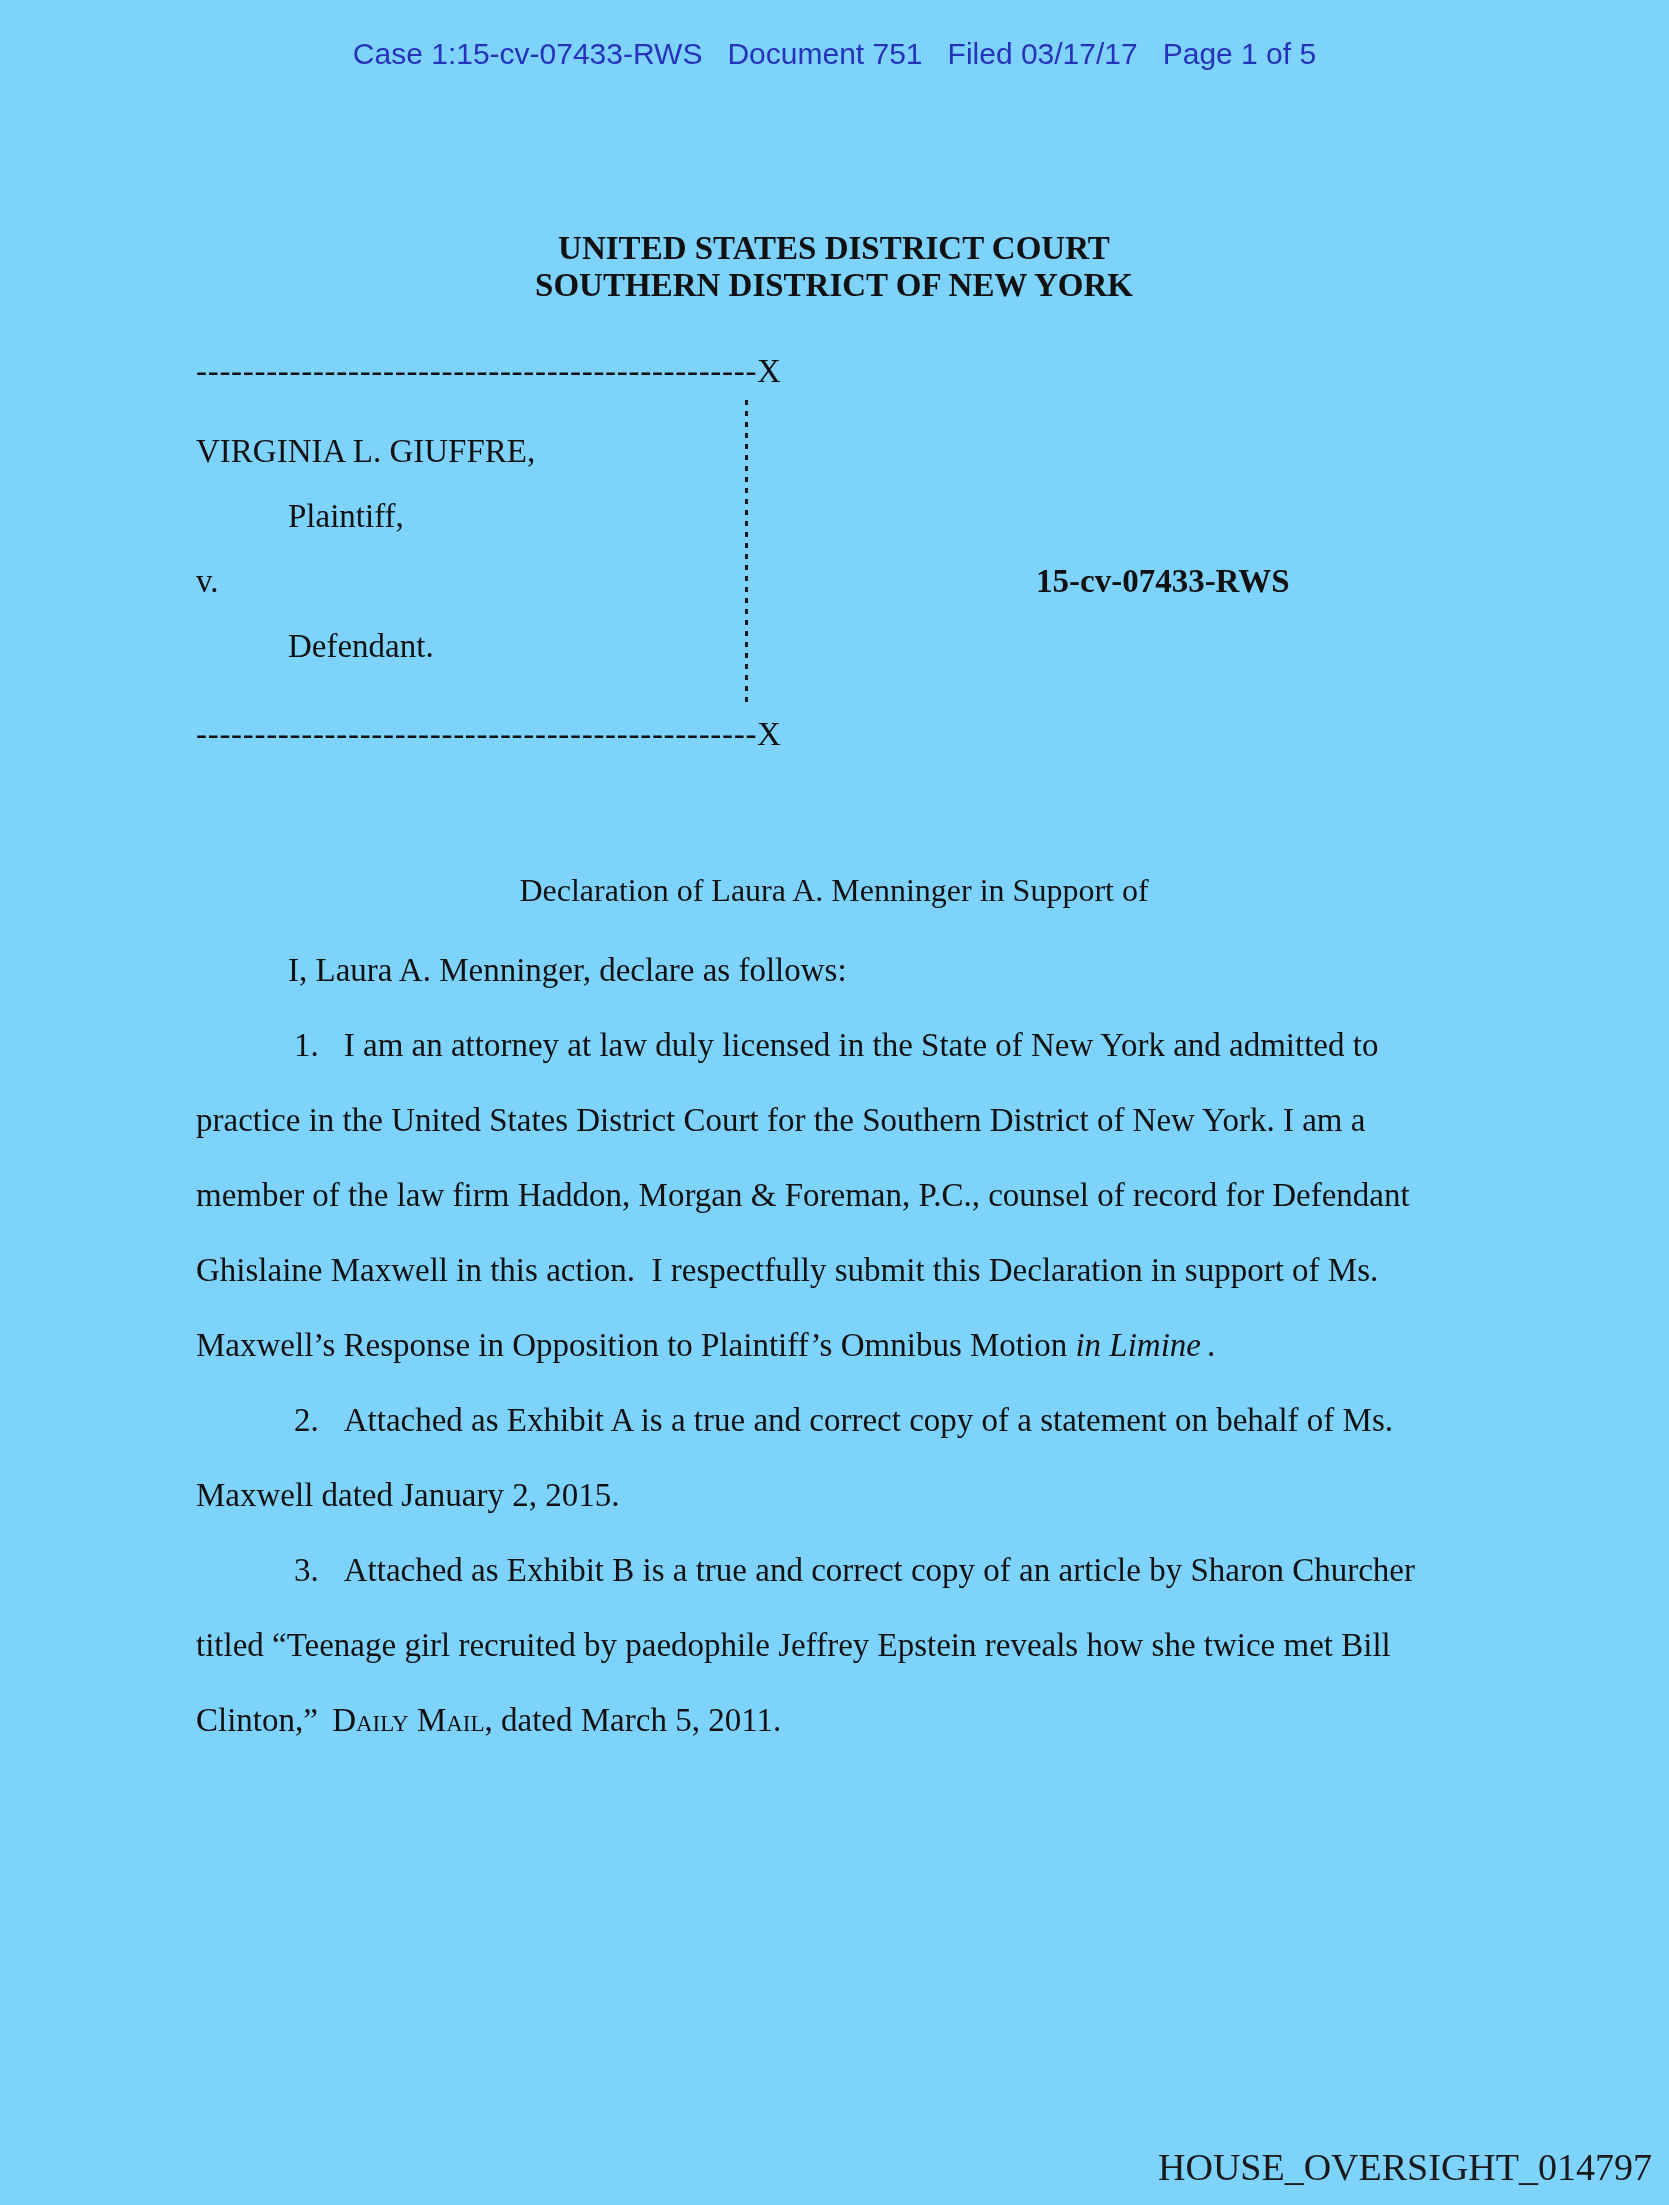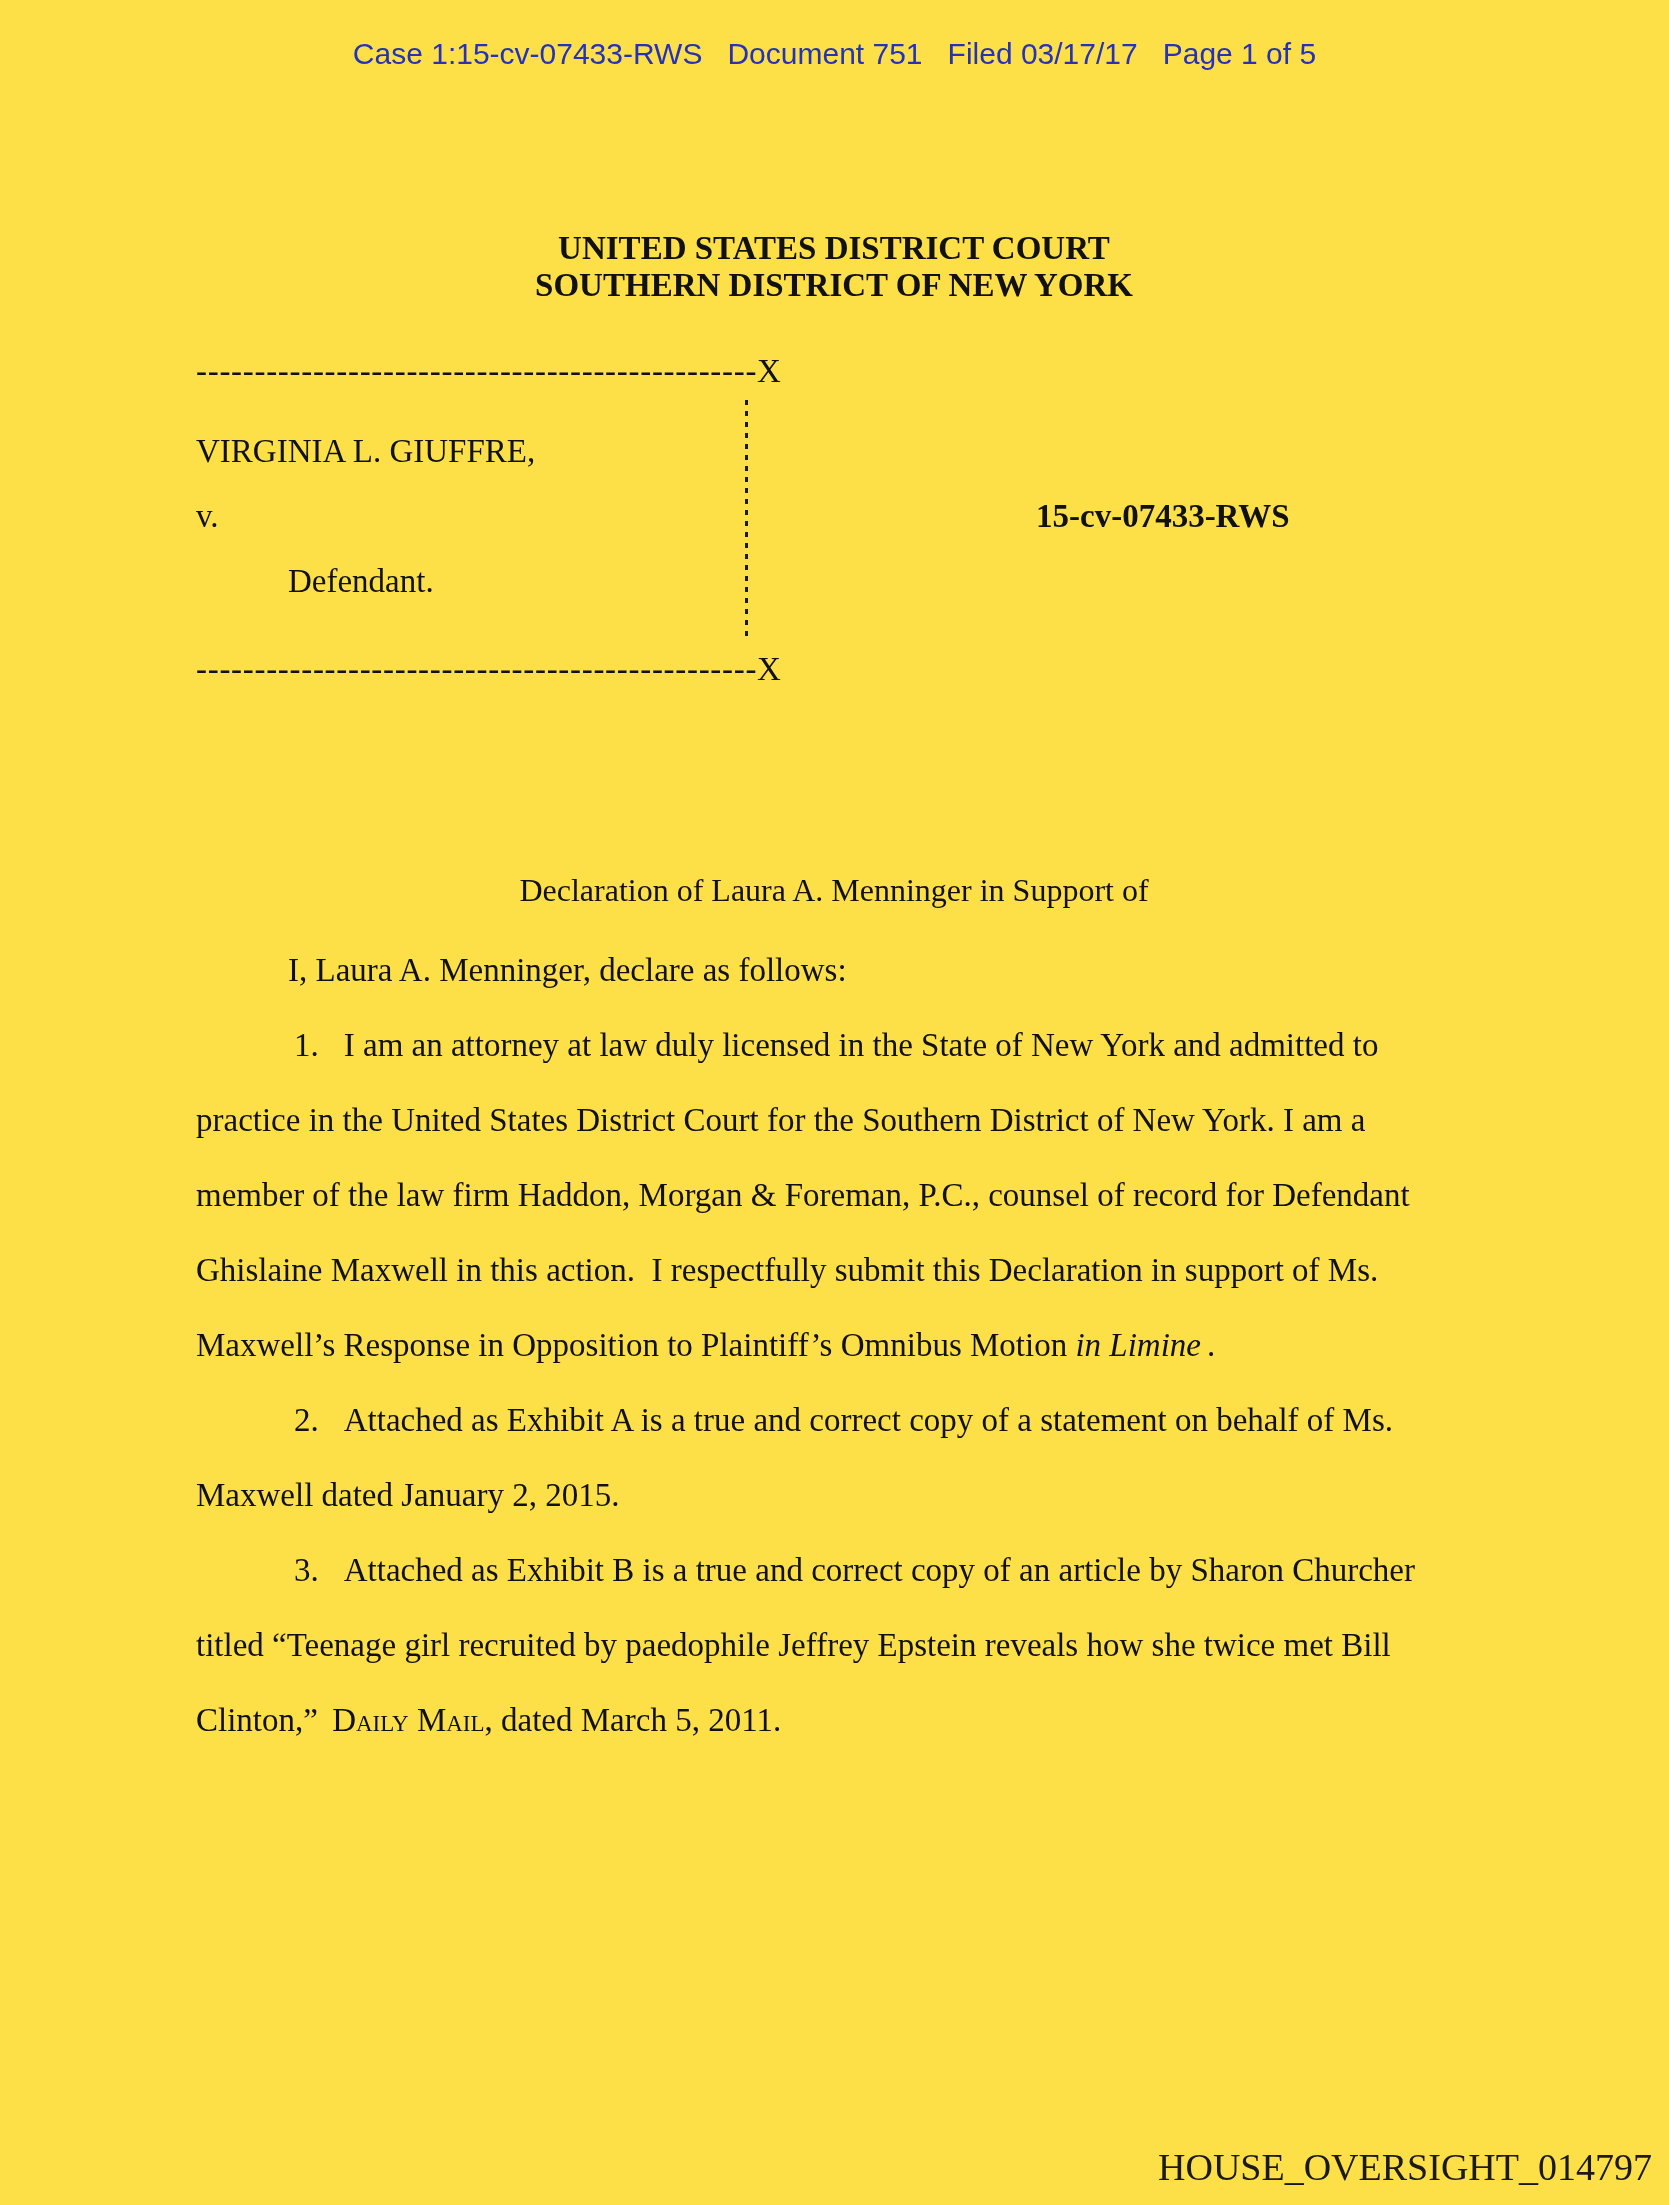--- a/index.html
+++ b/index.html
@@ -2,21 +2,21 @@
 <html style="font-size:10.5px"><head>
 <meta charset="utf-8">
 <style>
   html, body { margin: 0; padding: 0; }
   body { background: #8f8f8f; font-family: "Liberation Serif", serif; }
   .page {
     position: relative;
     width: 1669px;
     height: 2205px;
     margin: 0 auto;
-    background: #fde047;
+    background: #7dd3fc;
     color: #111111;
     overflow: hidden;
   }
   .stamp {
     position: absolute;
     top: 37px; left: 0;
     width: 100%;
     text-align: center;
     font-family: "Liberation Sans", sans-serif;
     font-size: 30px;
@@ -92,20 +92,21 @@
   <div class="court">
     <div>UNITED STATES DISTRICT COURT</div>
     <div>SOUTHERN DISTRICT OF NEW YORK</div>
   </div>
 
   <div class="caption">
     <div class="dash-line">------------------------------------------------X</div>
     <div class="caption-body">
       <div class="dots"></div>
       <div class="cap-row">VIRGINIA L. GIUFFRE,</div>
+      <div class="cap-row cap-indent">Plaintiff,</div>
       <div class="cap-row"><span>v.</span><span class="case-no">15-cv-07433-RWS</span></div>
       <div class="cap-row cap-indent">Defendant.</div>
     </div>
     <div class="dash-line">------------------------------------------------X</div>
   </div>
 
   <div class="doc-title">
     <div>Declaration of Laura A. Menninger in Support of</div>
   </div>
 

